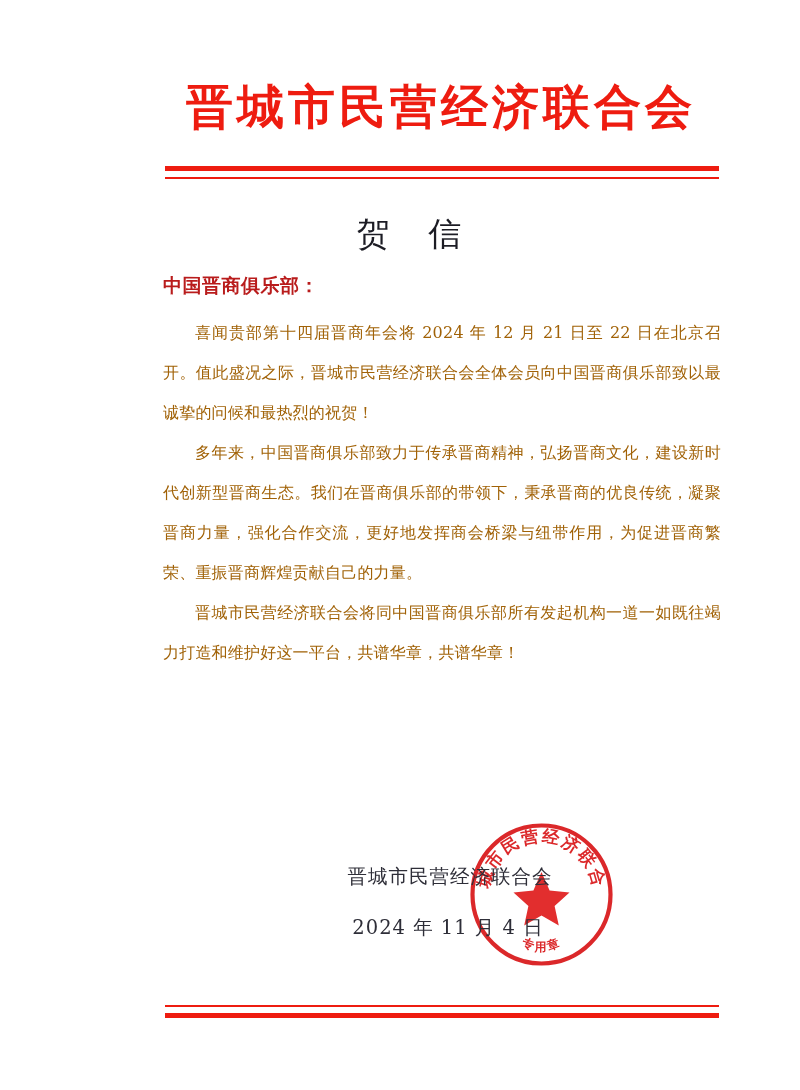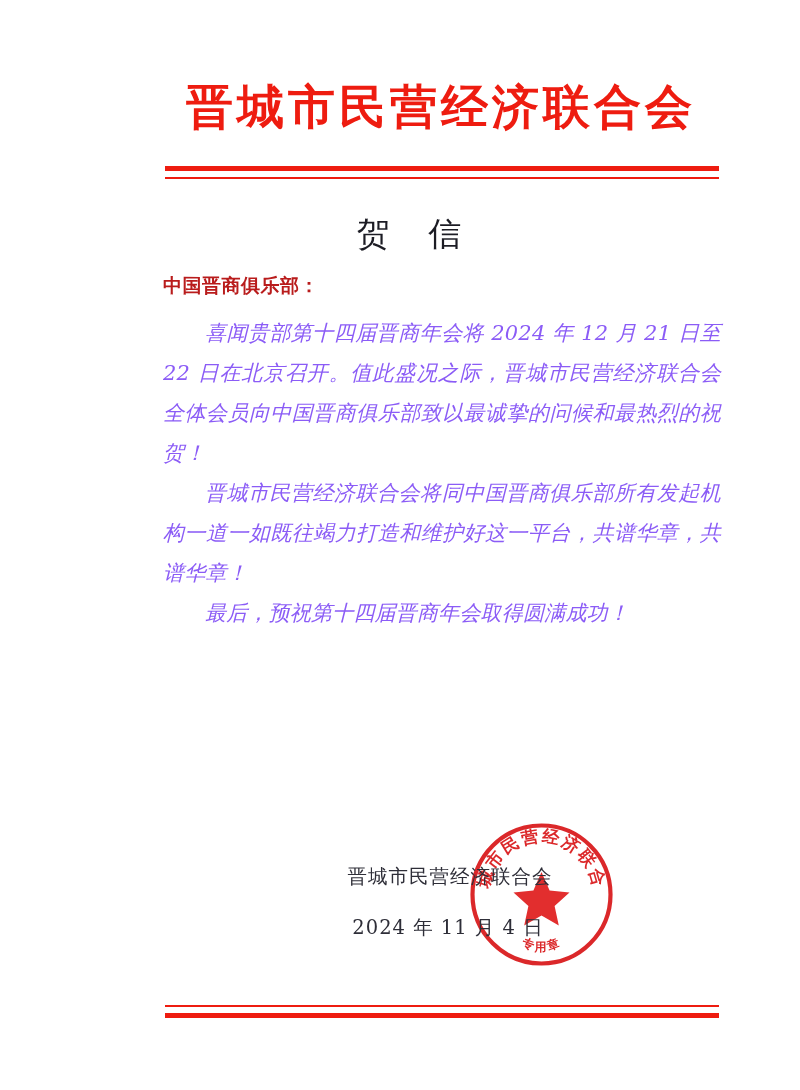--- a/index.html
+++ b/index.html
@@ -90,29 +90,28 @@
     font-size: 19px;
     font-weight: 700;
     color: #b91c1c;
     line-height: 1.4;
     margin: 0 0 14px 0;
     letter-spacing: 0.5px;
   }
 
   .para {
     font-family: "DejaVu Serif", "Liberation Serif", serif;
-    font-size: 21px;
+    font-size: 16px;
     line-height: 40px;
     margin: 0;
     text-indent: 2em;
     text-align: justify;
     text-align-last: left;
-    color: #8b5cf6;
+    color: #a16207;
     letter-spacing: 0.2px;
-    font-style: italic;
   }
   .para + .para { margin-top: 0; }
 
   
   .signature {
     position: absolute;
     top: 862px;
     left: 0;
     width: 800px;
     text-align: center;
@@ -161,22 +160,22 @@
     <div class="rule-thick"></div>
     <div class="rule-gap"></div>
     <div class="rule-thin"></div>
   </div>
 
   <div class="doc-title">贺 信</div>
 
   <div class="content">
     <p class="salutation">中国晋商俱乐部：</p>
     <p class="para">喜闻贵部第十四届晋商年会将 2024 年 12 月 21 日至 22 日在北京召开。值此盛况之际，晋城市民营经济联合会全体会员向中国晋商俱乐部致以最诚挚的问候和最热烈的祝贺！</p>
+    <p class="para">多年来，中国晋商俱乐部致力于传承晋商精神，弘扬晋商文化，建设新时代创新型晋商生态。我们在晋商俱乐部的带领下，秉承晋商的优良传统，凝聚晋商力量，强化合作交流，更好地发挥商会桥梁与纽带作用，为促进晋商繁荣、重振晋商辉煌贡献自己的力量。</p>
     <p class="para">晋城市民营经济联合会将同中国晋商俱乐部所有发起机构一道一如既往竭力打造和维护好这一平台，共谱华章，共谱华章！</p>
-    <p class="para">最后，预祝第十四届晋商年会取得圆满成功！</p>
   </div>
 
   <div class="seal">
     <svg width="145" height="145" viewBox="0 0 145 145" xmlns="http://www.w3.org/2000/svg">
       <defs>
         <path id="sealArcTop" d="M 20,72.5 A 52.5,52.5 0 0 1 125,72.5"></path>
         <path id="sealArcBottom" d="M 36,105 A 40,40 0 0 0 109,105"></path>
       </defs>
       <circle cx="72.5" cy="72.5" r="69" fill="none" stroke="#d9181a" stroke-width="4.2"></circle>
       <text font-family="DejaVu Serif, Liberation Serif, serif" font-size="17" font-weight="700" fill="#d9181a" letter-spacing="2.2">

